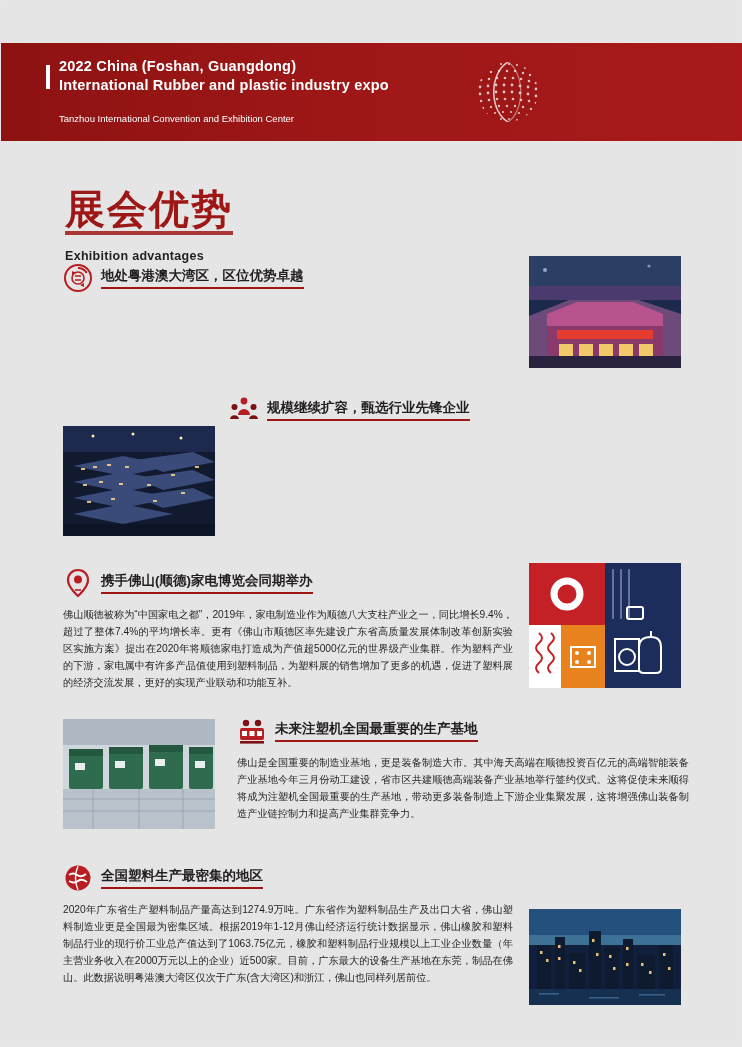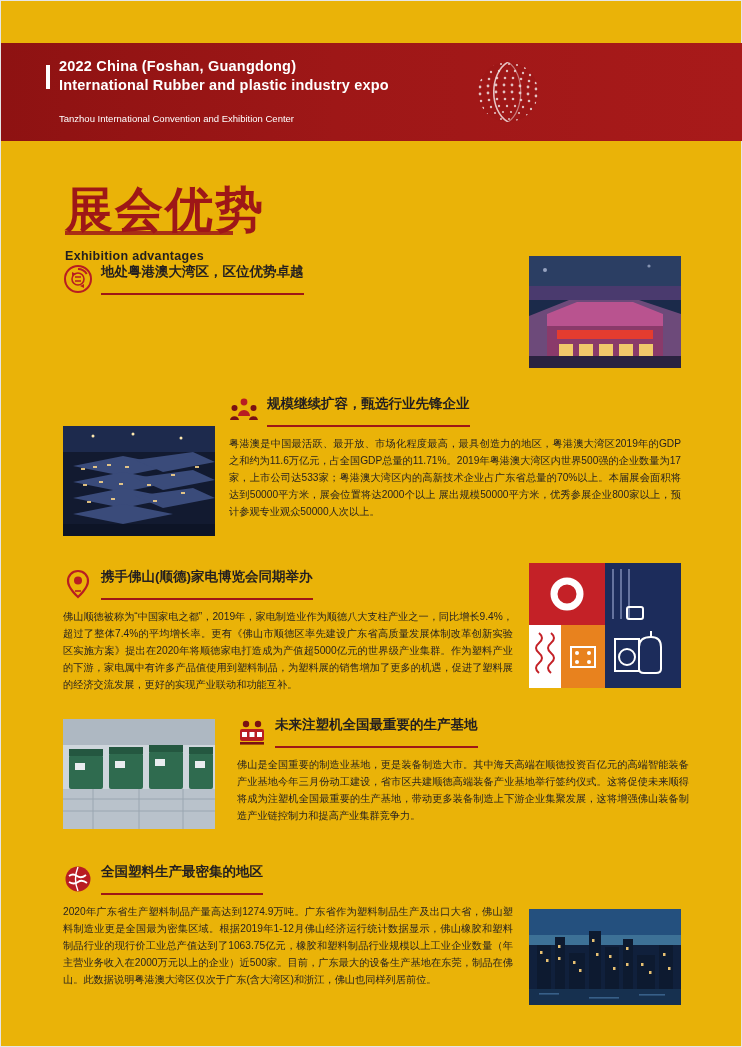--- a/index.html
+++ b/index.html
@@ -9,21 +9,21 @@
     background: #ffffff;
     font-family: "Liberation Sans", sans-serif;
     color: #231f20;
     position: relative;
     overflow: hidden;
   }
   .page {
     width: 742px; height: 1047px;
     position: relative;
     border: 1px solid #e6e6e6;
-    background:#eab308;
+    background:#e5e5e5;
   }
   
   .header {
     position:absolute; left:0; top:42px; width:742px; height:98px;
     background: linear-gradient(90deg,#8e1212 0%, #9e1717 45%, #a81a1a 100%);
     overflow:hidden;
   }
   .header-inner { position:absolute; left:58px; top:14px; color:#fff; }
   .hdr-bar {
     position:absolute; left:-13px; top:8px; width:4px; height:24px; background:#fff;
@@ -32,38 +32,38 @@
   .hdr-l2 { font-size:14.5px; font-weight:bold; line-height:19px; letter-spacing:.2px;text-align:center; }
   .hdr-l3 { font-size:9.5px; line-height:14px; margin-top:17px; }
   .hdr-l4 { font-size:9.5px; line-height:14px; }
   .globe {
     position:absolute; left:474px; top:16px; width:66px; height:66px;
   }
   .globe svg { display:block; }
   
   .title-zone { position:absolute; left:64px; top:186px; }
   .title-cn {
-    font-size:48px; font-weight:bold; color:#9e1717; letter-spacing:2px;
+    font-size:40px; font-weight:bold; color:#9e1717; letter-spacing:2px;
     font-family:"DejaVu Sans","Liberation Sans",sans-serif;
     line-height:44px;
   }
   .title-en {
     font-size:12.5px; font-weight:bold; color:#231f20; letter-spacing:.3px;
     margin-top:18px;
   }
   .title-underline {
     position:absolute; left:0; top:44px; width:168px; height:4px; background:#9e1717; opacity:.85;
   }
   
   .sec { position:absolute; }
   .sec-head { display:flex; align-items:center; gap:8px; }
   .sec-icon { width:30px; height:30px; flex:none; position:relative; }
   .sec-title {
     font-size:13.5px; font-weight:bold; color:#231f20;
-    padding-bottom:13px; border-bottom:2px solid #9e1717; line-height:17px;
+    padding-bottom:3px; border-bottom:2px solid #9e1717; line-height:17px;
     white-space:nowrap;
   }
   .sec-body {
     font-size:10.2px; line-height:17px; color:#231f20; text-align:justify;
     margin-top:8px;
   }
   .sec.right-text .sec-head { justify-content:flex-start; }
   
   .photo { position:absolute; overflow:hidden; }
   .photo svg { display:block; }
@@ -250,21 +250,20 @@
           <circle cx="15" cy="6" r="3.4" fill="#b81d22"></circle>
           <path d="M9 20 a6 6 0 0 1 12 0 z" fill="#b81d22"></path>
           <circle cx="5.5" cy="12" r="3" fill="#7a1113"></circle>
           <path d="M1 24 a4.6 4.6 0 0 1 9 0 z" fill="#7a1113"></path>
           <circle cx="24.5" cy="12" r="3" fill="#7a1113"></circle>
           <path d="M20 24 a4.6 4.6 0 0 1 9 0 z" fill="#7a1113"></path>
         </svg>
       </div>
       <div class="sec-title">规模继续扩容，甄选行业先锋企业</div>
     </div>
-    <div class="sec-body">粤港澳是中国最活跃、最开放、市场化程度最高，最具创造力的地区，粤港澳大湾区2019年的GDP之和约为11.6万亿元，占全国GDP总量的11.71%。2019年粤港澳大湾区内世界500强的企业数量为17家，上市公司达533家；粤港澳大湾区内的高新技术企业占广东省总量的70%以上。本届展会面积将达到50000平方米，展会位置将达2000个以上 展出规模50000平方米，优秀参展企业800家以上，预计参观专业观众50000人次以上。</div>
   </div>
 
   <div class="photo" style="left:528px; top:562px; width:152px; height:125px;">
     <svg width="152" height="125" viewBox="0 0 152 125">
       <rect x="0" y="0" width="76" height="62" fill="#c42127"></rect>
       <circle cx="38" cy="31" r="13" fill="none" stroke="#ffffff" stroke-width="7"></circle>
       <rect x="76" y="0" width="76" height="62" fill="#1c2c5b"></rect>
       <g stroke="#7d8bb5" stroke-width="1.5" fill="none">
         <path d="M84 6 l0 50 M92 6 l0 50 M100 6 l0 50"></path>
       </g>

